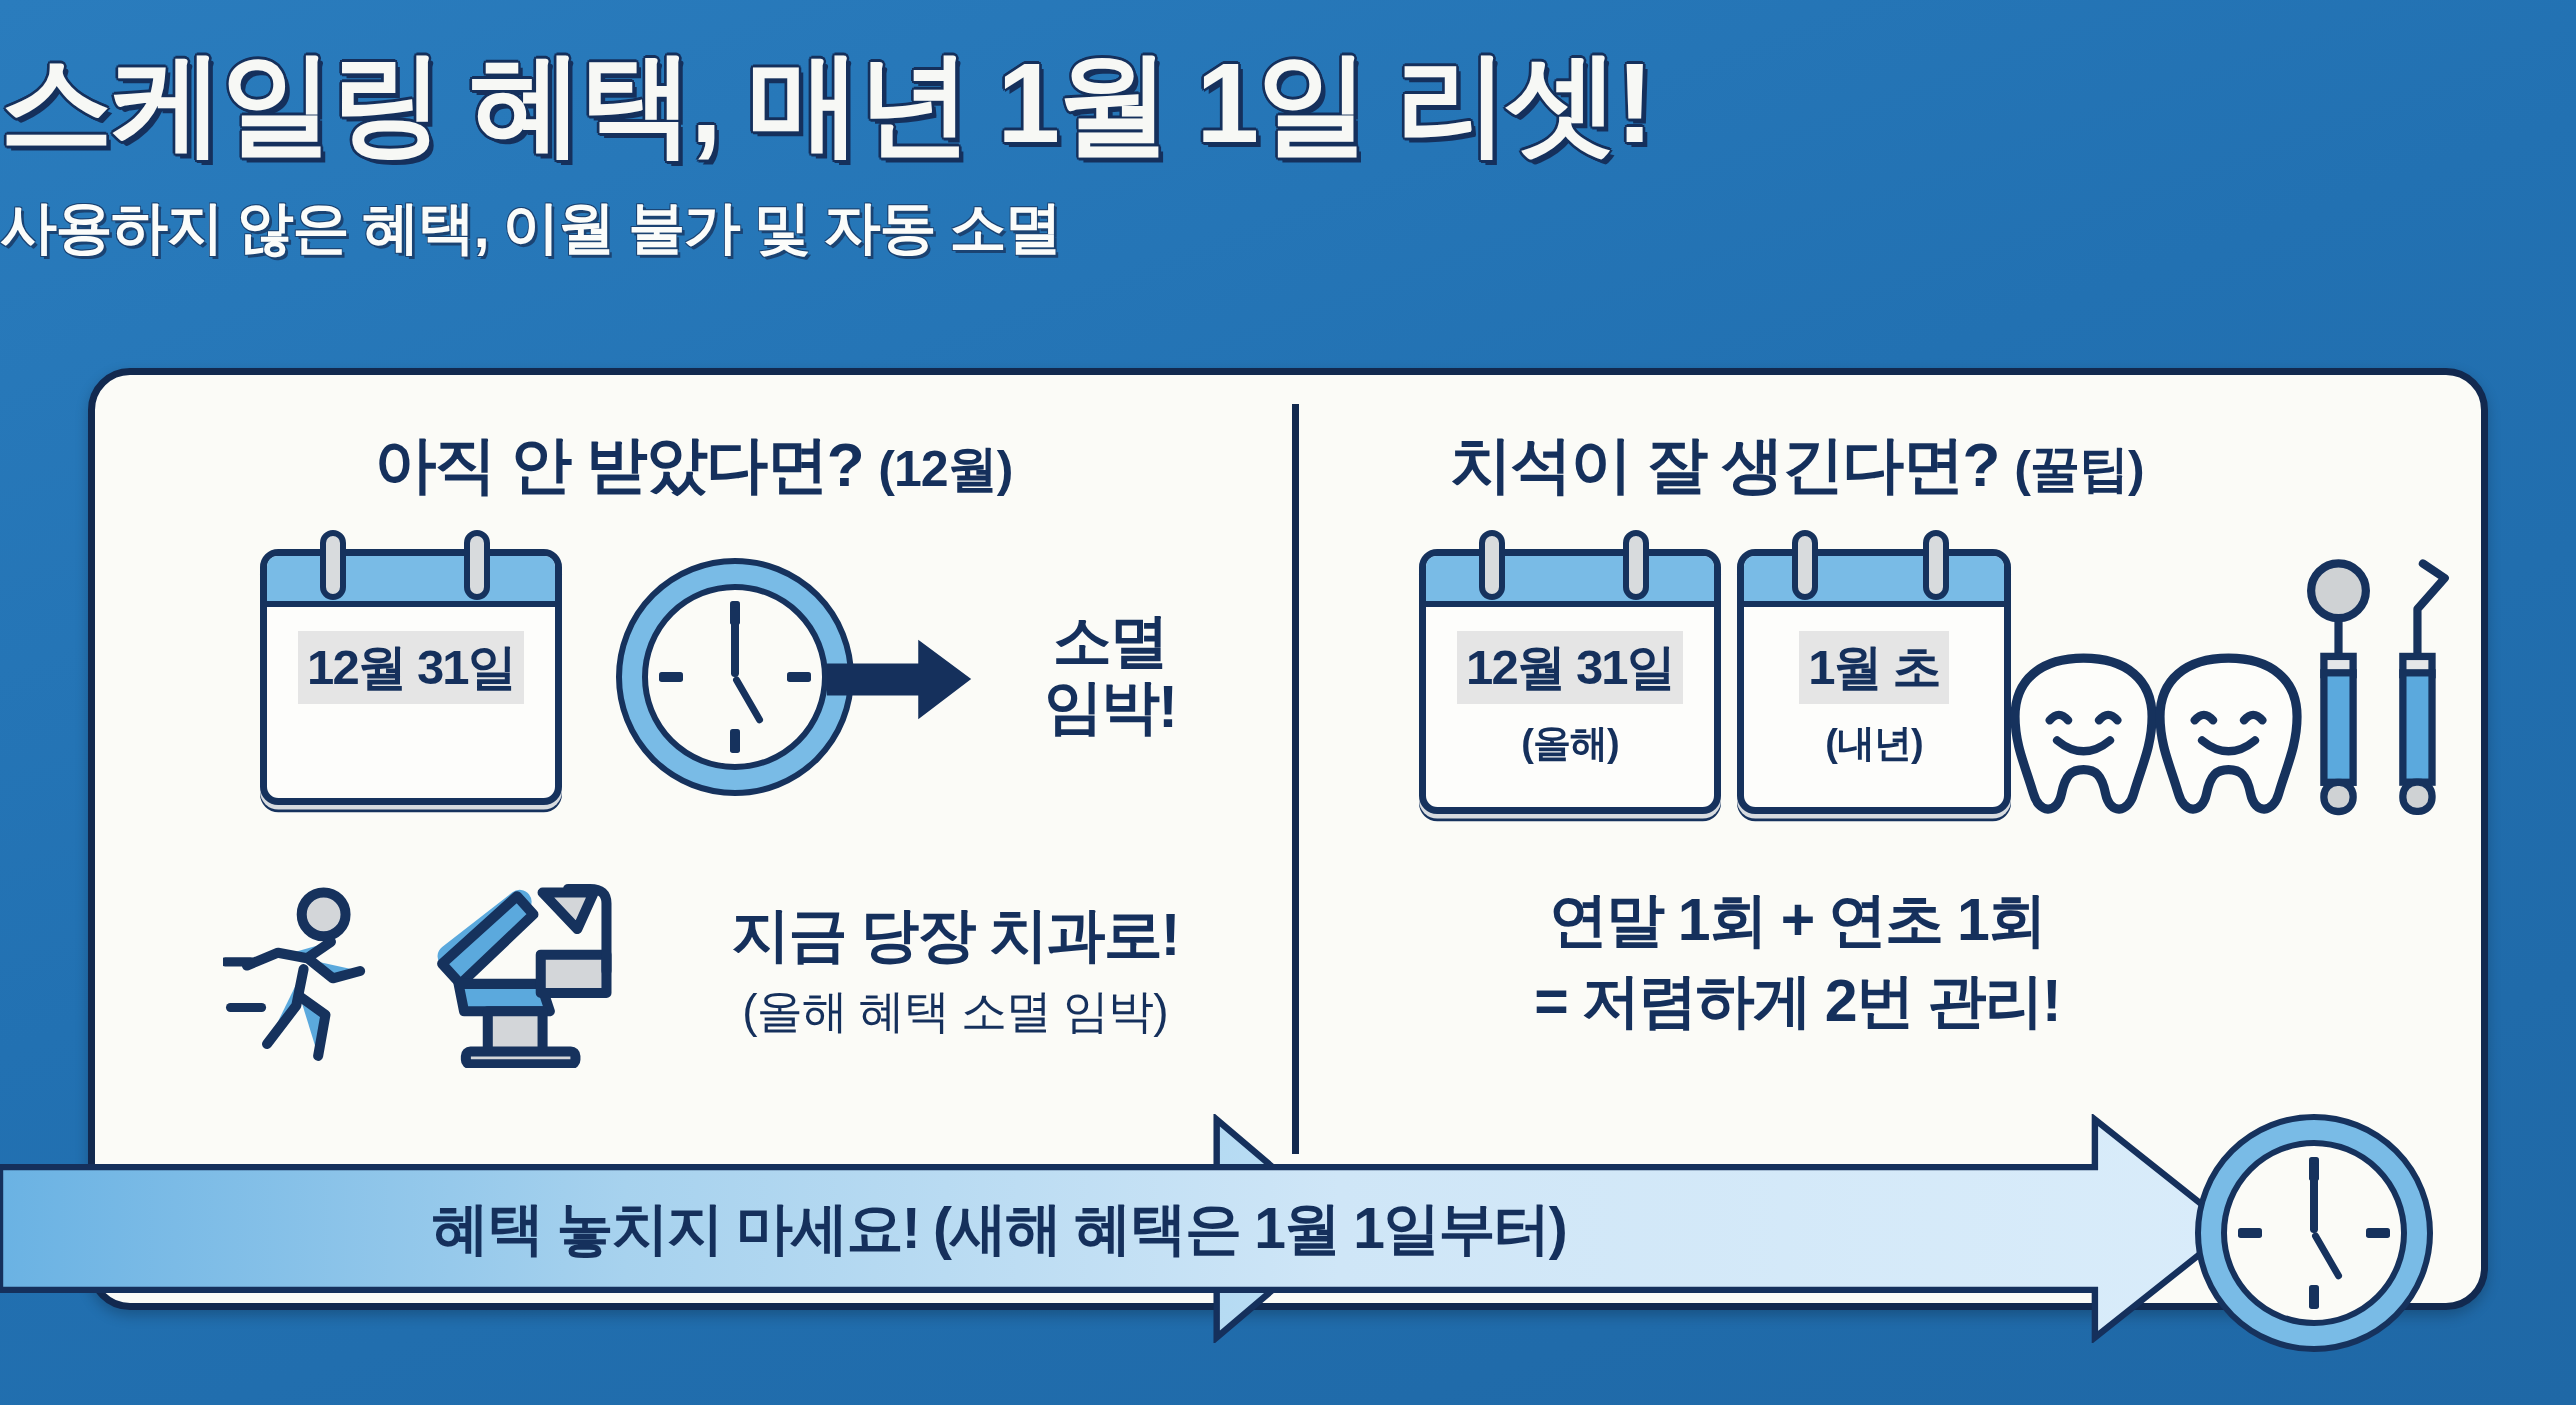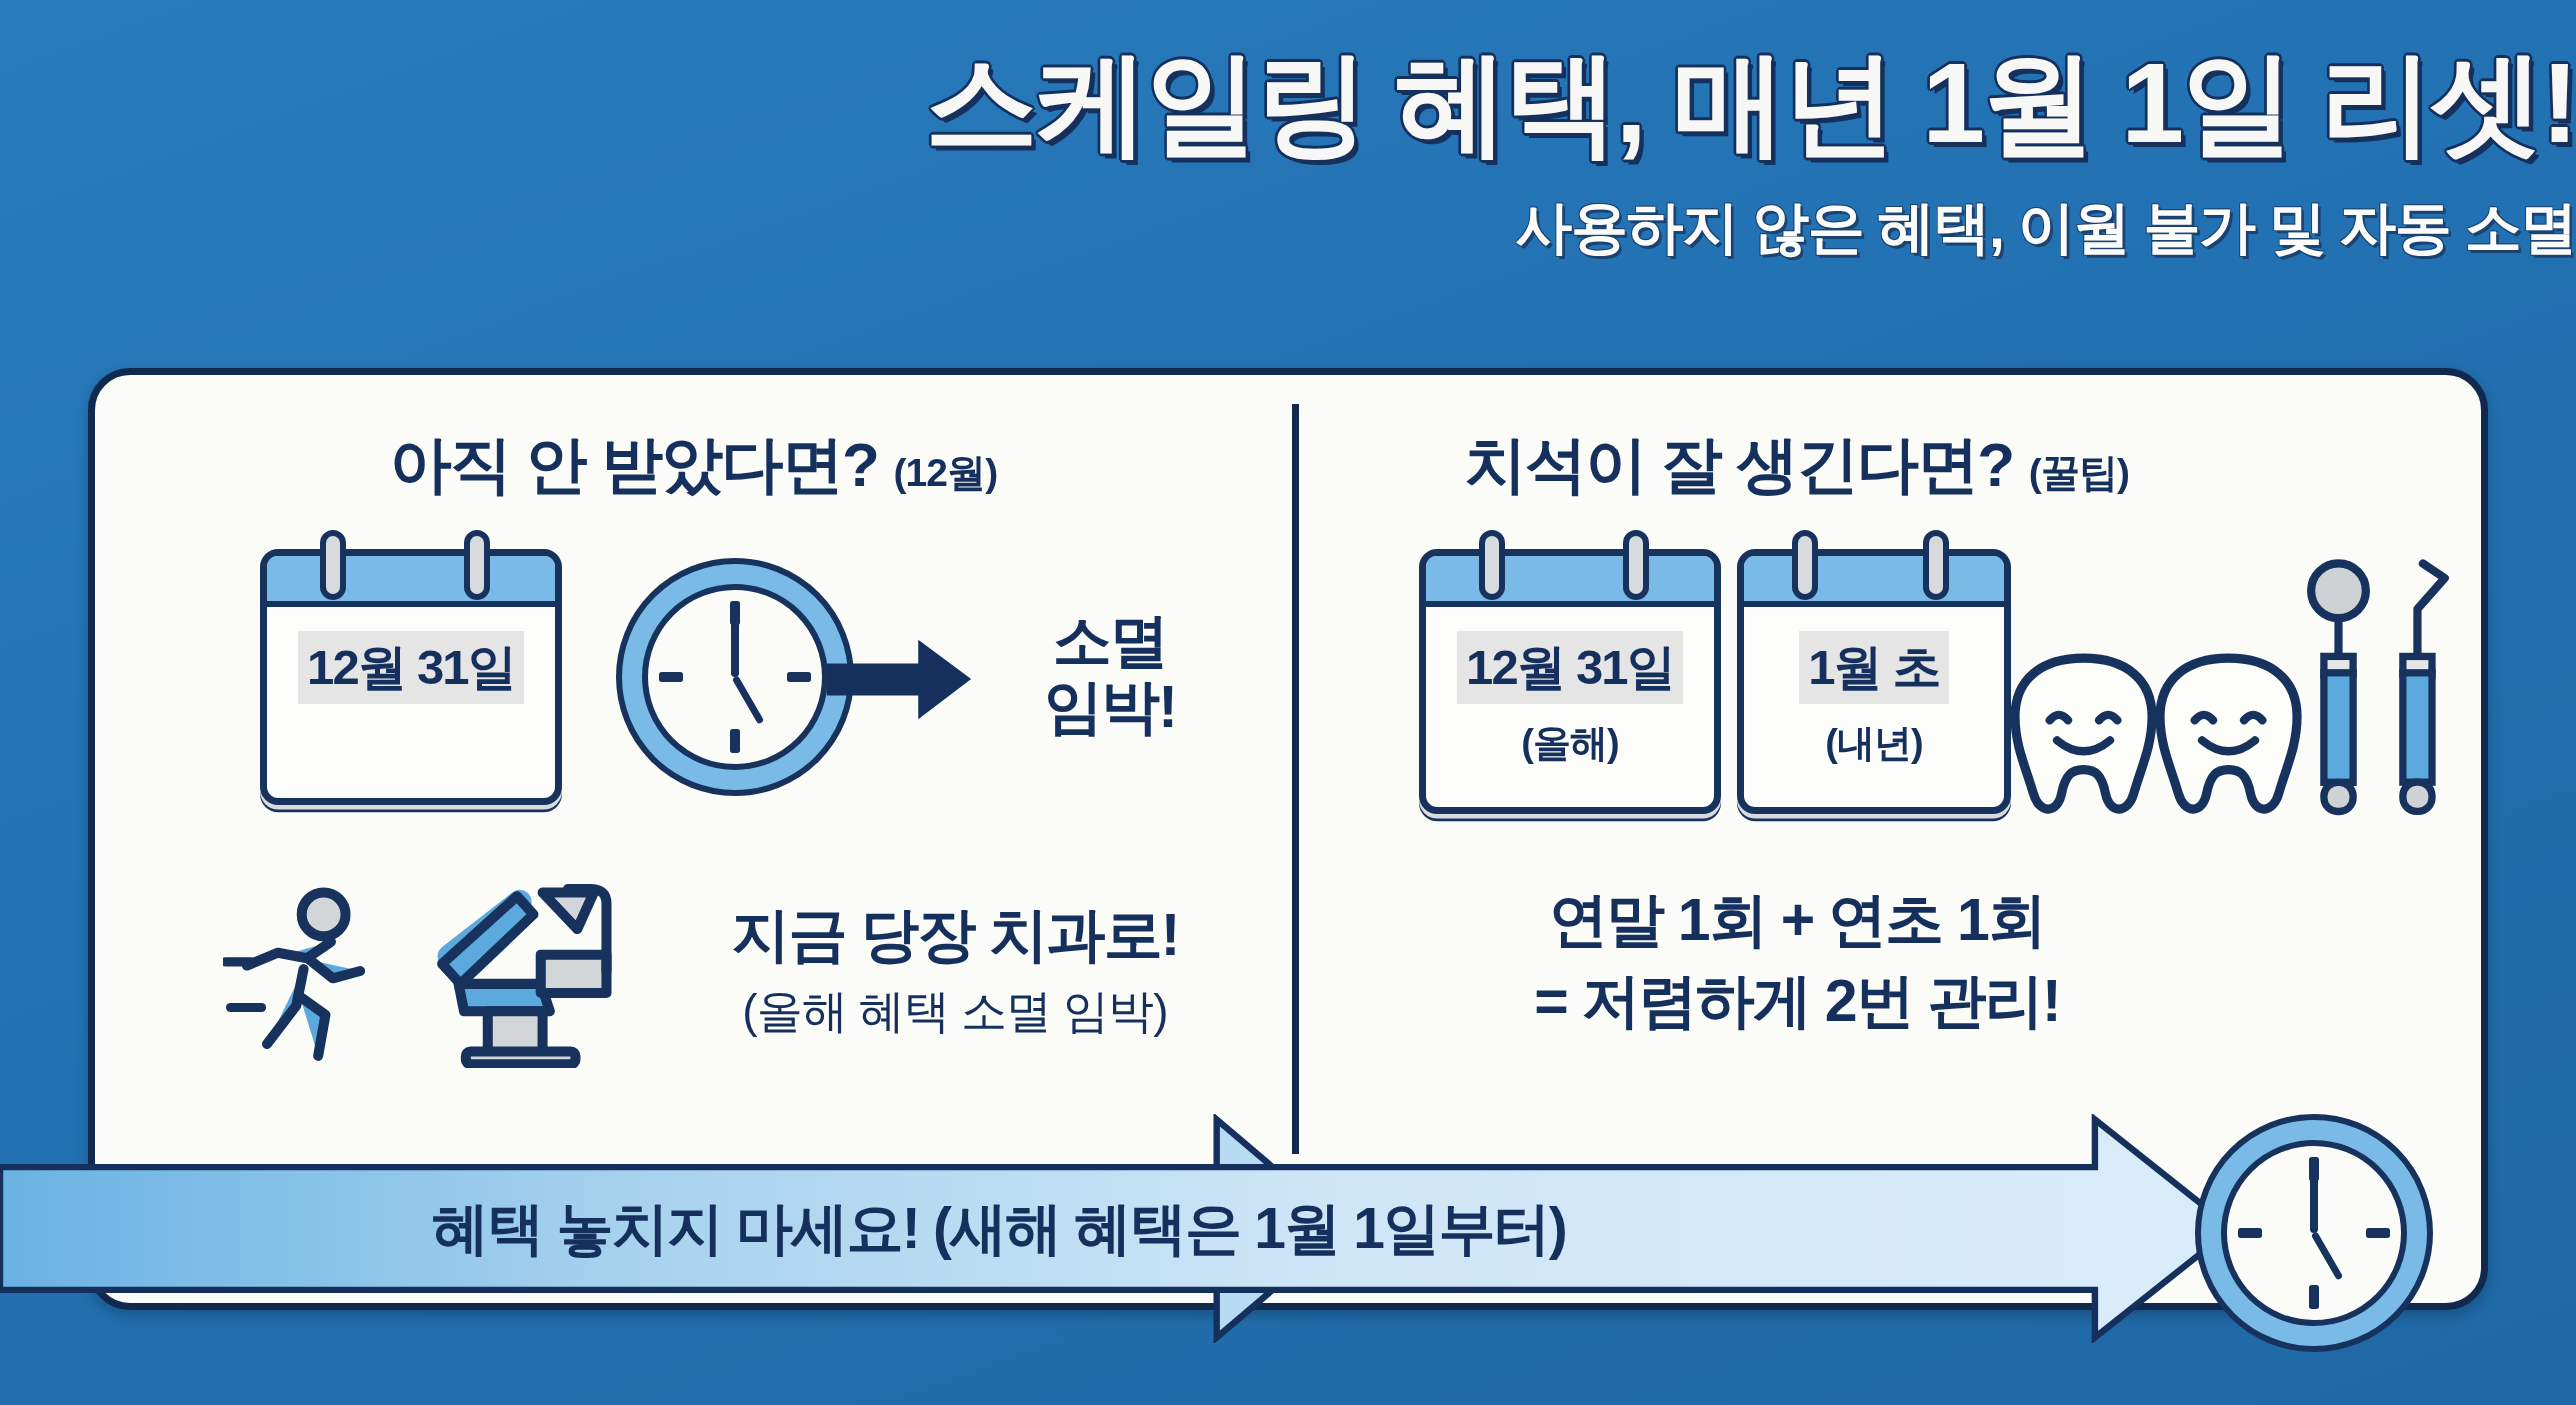--- a/index.html
+++ b/index.html
@@ -21,21 +21,21 @@
     position: absolute;
     inset: 0;
     background: linear-gradient(160deg, #2a7cbd 0%, #2271b2 45%, #1f68a6 100%);
   }
 
   
   #header {
     position: absolute;
     top: 0; left: 0; right: 0;
     height: 366px;
-    text-align: right;
+    text-align: left;
     z-index: 5;
   }
 
   #main-title {
     margin-top: 44px;
     font-size: 113px;
     font-weight: 900;
     letter-spacing: -2.7px;
     color: #f7f8f5;
     line-height: 1.05;
@@ -93,21 +93,21 @@
   .panel-heading {
     text-align: center;
     margin-top: 48px;
     font-size: 62px;
     font-weight: 900;
     color: #15305c;
     letter-spacing: -1.8px;
     white-space: nowrap;
   }
   .panel-heading .sub {
-    font-size: 39px;
+    font-size: 50px;
     font-weight: 700;
     letter-spacing: -0.9px;
   }
 
   
   .calendar {
     position: relative;
     background: #fdfdfb;
     border: 7.3px solid #16325d;
     border-radius: 18.3px;

